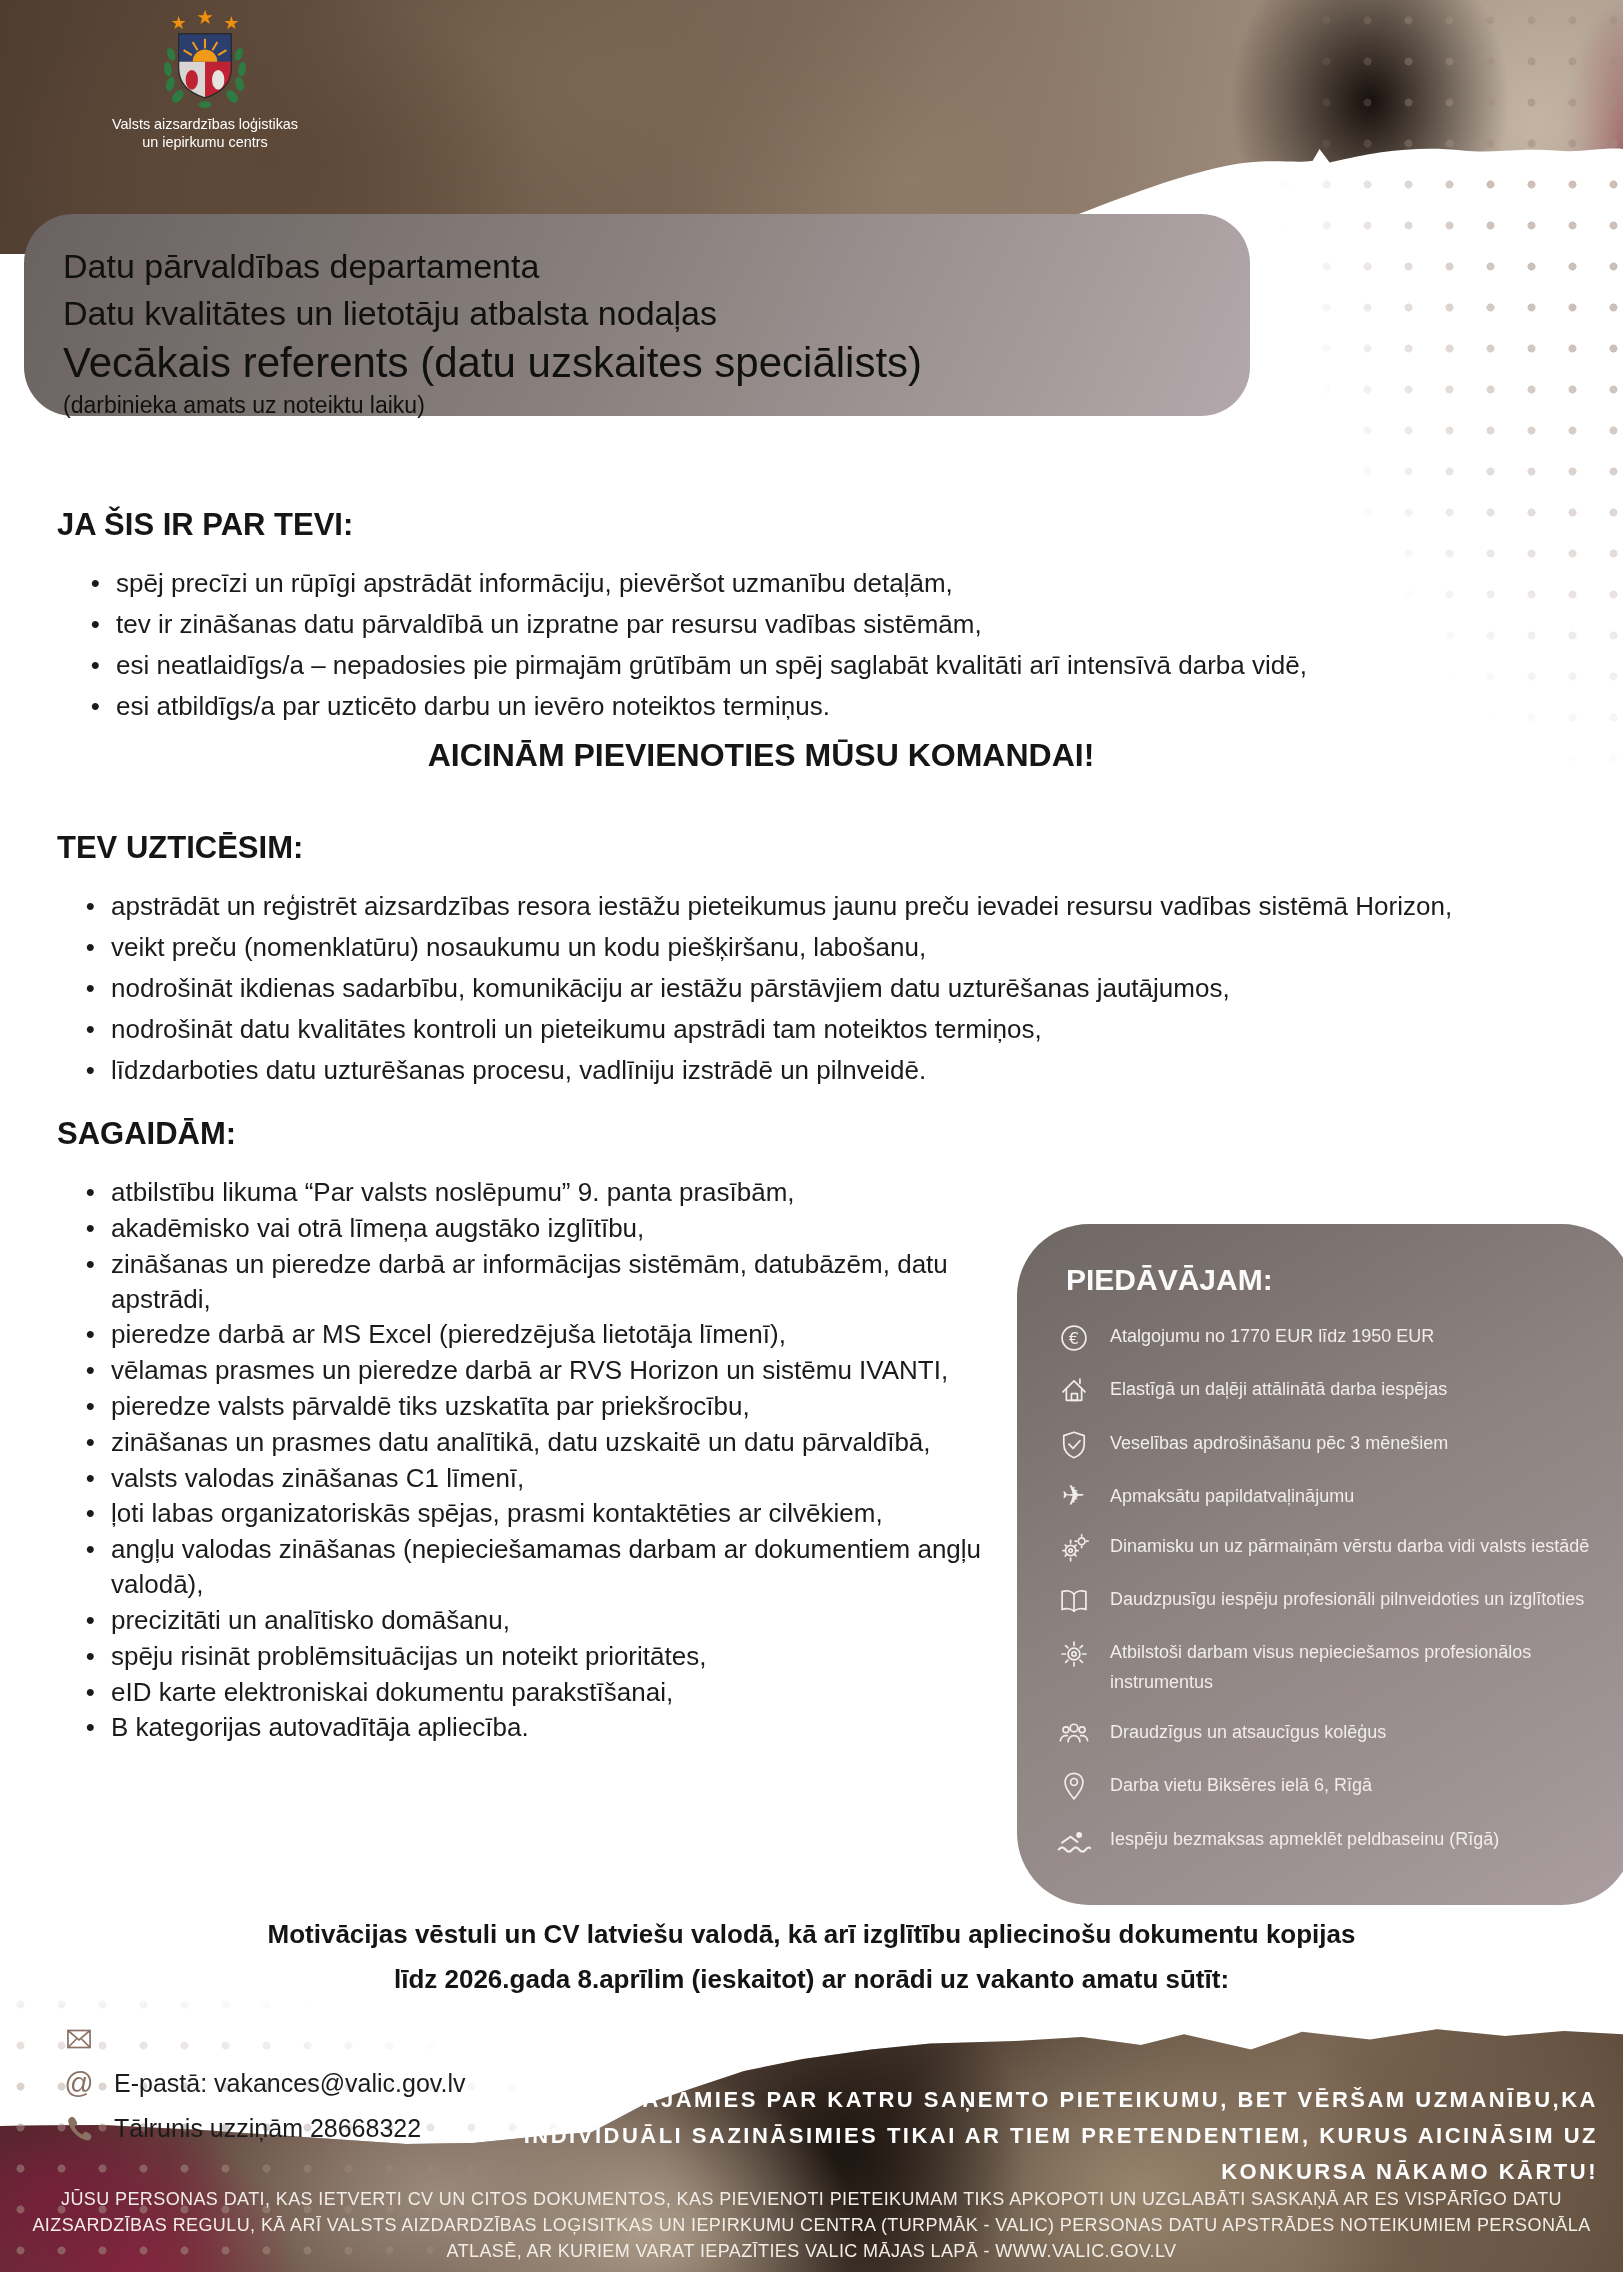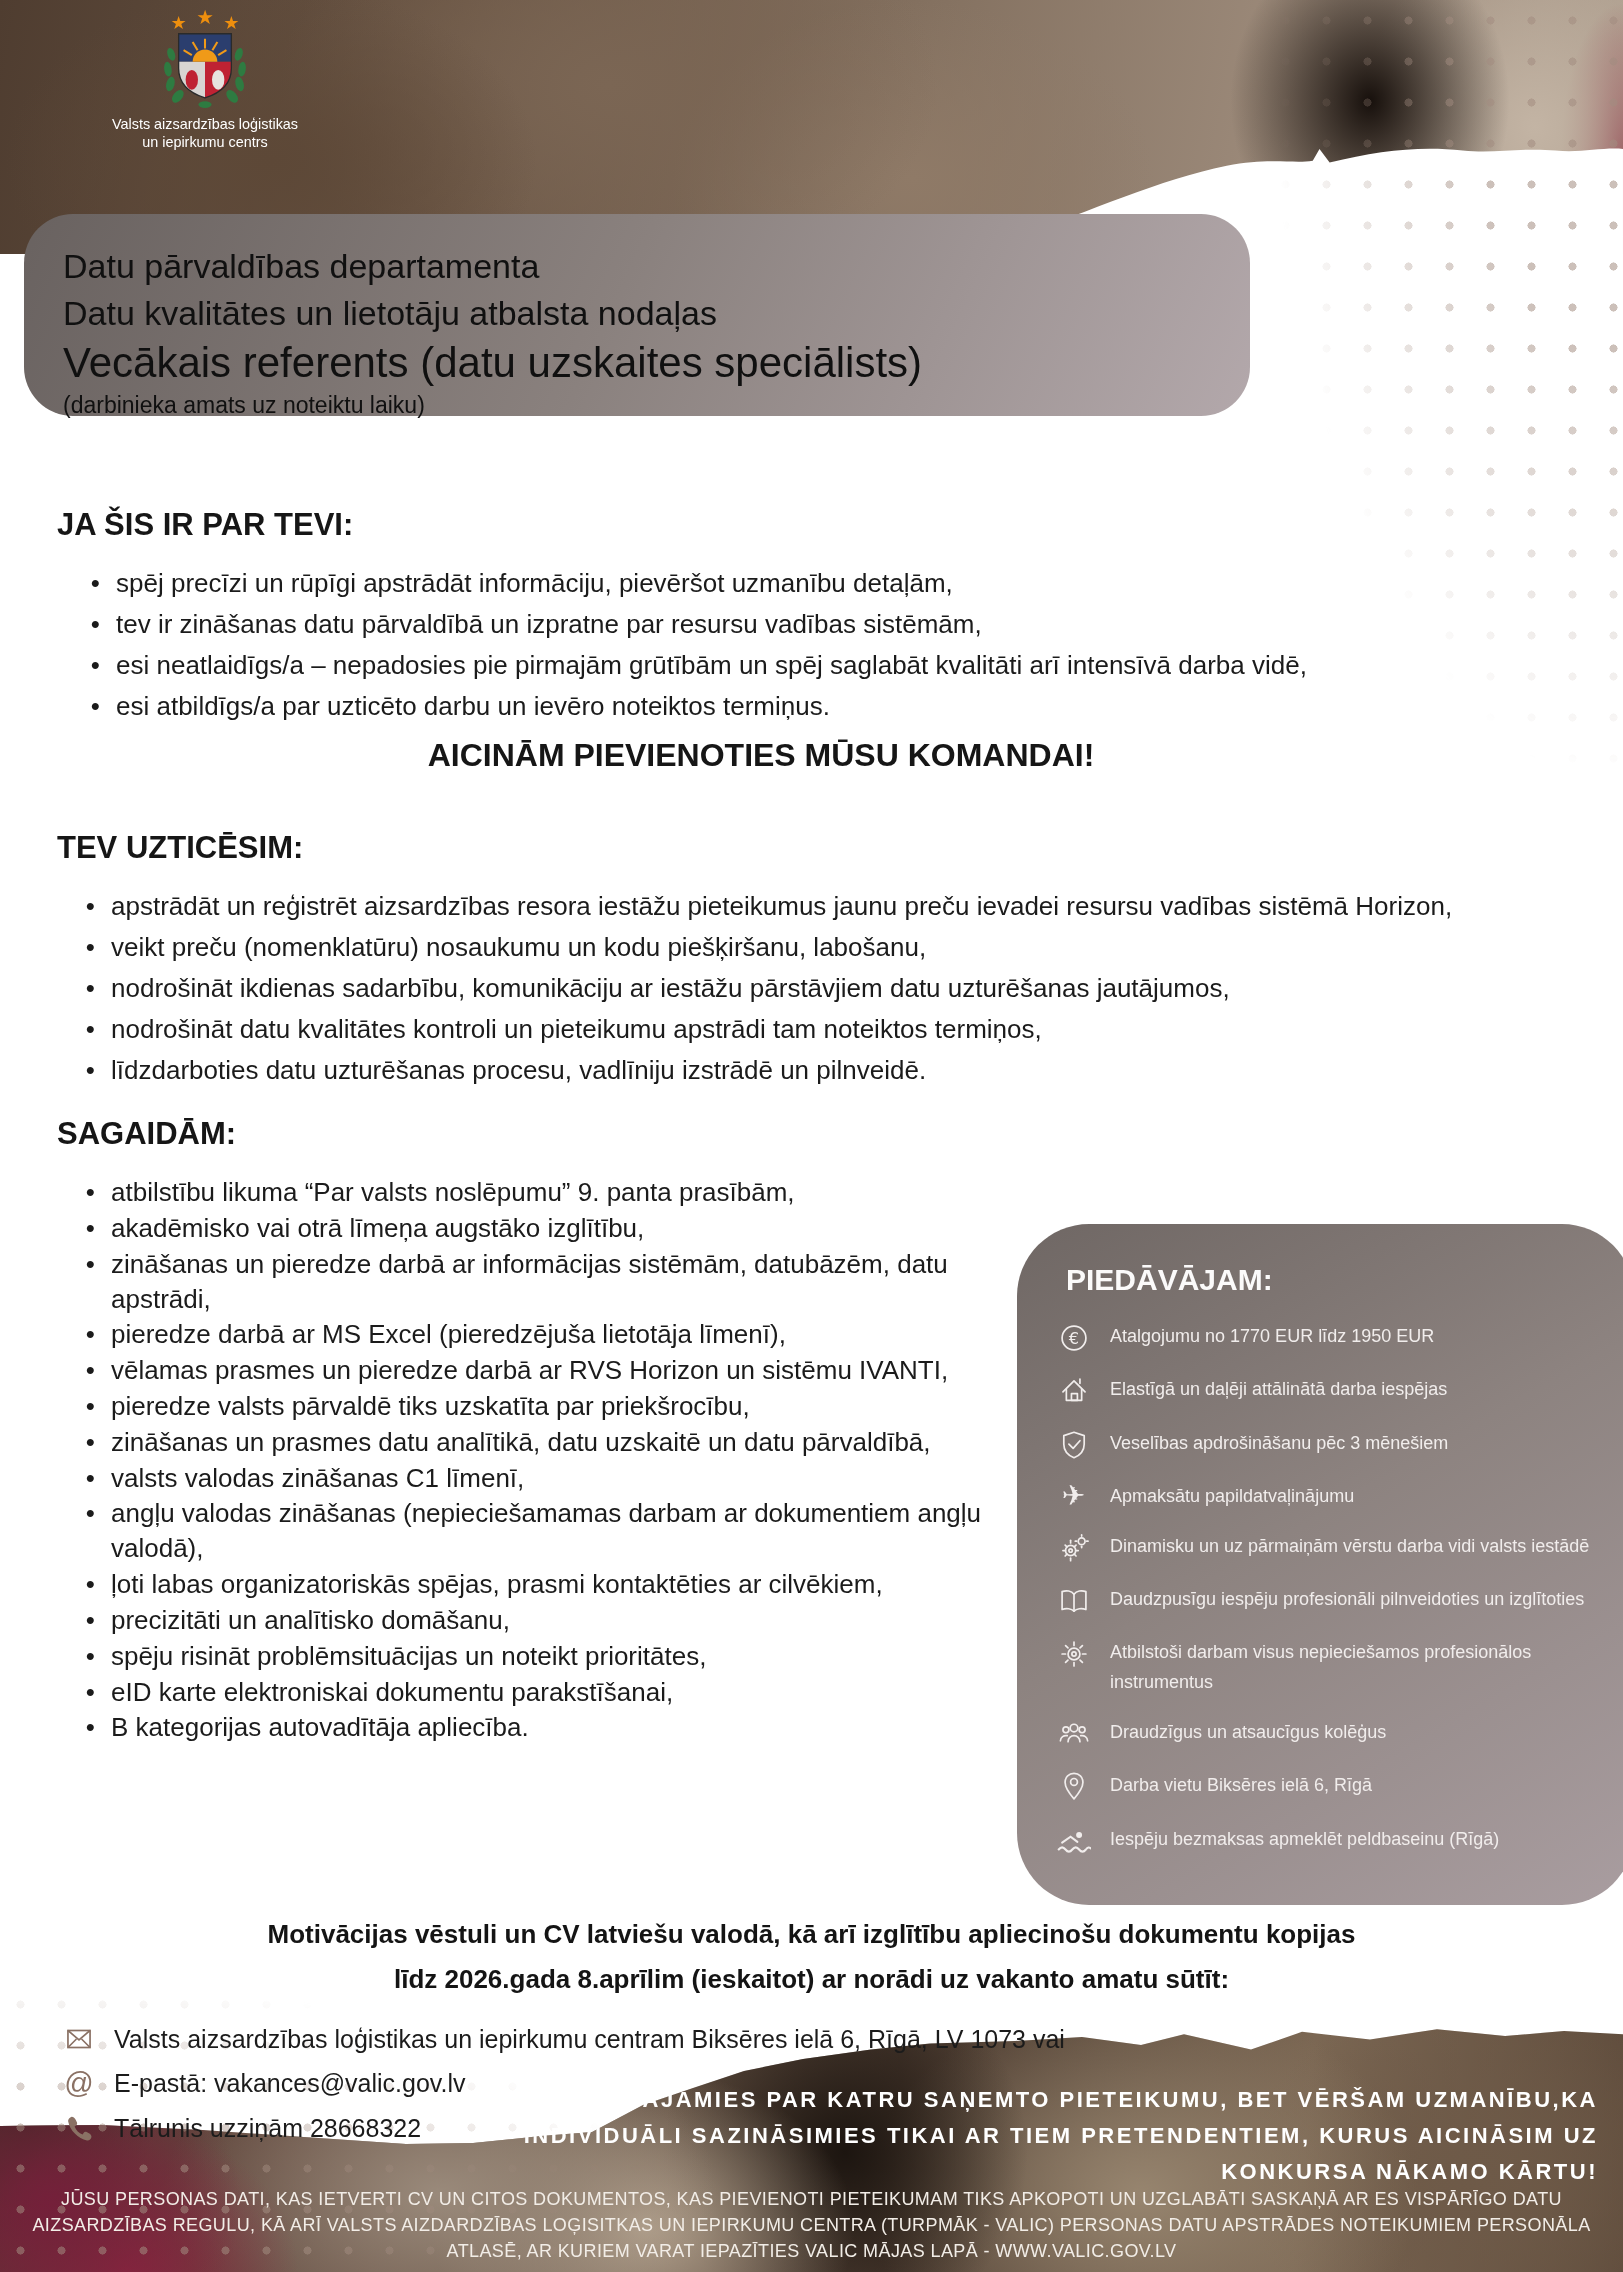--- a/index.html
+++ b/index.html
@@ -181,22 +181,22 @@
   <div class="sec-h" style="left:57px;top:1116px;">SAGAIDĀM:</div>
   <ul class="blist list-expect">
     <li>atbilstību likuma “Par valsts noslēpumu” 9. panta prasībām,</li>
     <li>akadēmisko vai otrā līmeņa augstāko izglītību,</li>
     <li>zināšanas un pieredze darbā ar informācijas sistēmām, datubāzēm, datu apstrādi,</li>
     <li>pieredze darbā ar MS Excel (pieredzējuša lietotāja līmenī),</li>
     <li>vēlamas prasmes un pieredze darbā ar RVS Horizon un sistēmu IVANTI,</li>
     <li>pieredze valsts pārvaldē tiks uzskatīta par priekšrocību,</li>
     <li>zināšanas un prasmes datu analītikā, datu uzskaitē un datu pārvaldībā,</li>
     <li>valsts valodas zināšanas C1 līmenī,</li>
+    <li>ļoti labas organizatoriskās spējas, prasmi kontaktēties ar cilvēkiem,</li>
     <li>angļu valodas zināšanas (nepieciešamamas darbam ar dokumentiem angļu valodā),</li>
-    <li>ļoti labas organizatoriskās spējas, prasmi kontaktēties ar cilvēkiem,</li>
     <li>precizitāti un analītisko domāšanu,</li>
     <li>spēju risināt problēmsituācijas un noteikt prioritātes,</li>
     <li>eID karte elektroniskai dokumentu parakstīšanai,</li>
     <li>B kategorijas autovadītāja apliecība.</li>
   </ul>
 
   <div class="offer-panel">
     <div class="offer-title">PIEDĀVĀJAM:</div>
 
     <div class="offer-item">
@@ -338,21 +338,20 @@
 
   <div class="contacts">
     <div class="c-row">
       <span class="c-icon">
         <svg width="34" height="34" viewBox="0 0 40 40" fill="none" stroke="#8a7164" stroke-width="2">
             <rect x="7" y="10" width="26" height="20"></rect>
             <path d="M7 10 L20 21 L33 10"></path>
             <path d="M7 30 L17 20 M33 30 L23 20"></path>
           </svg>
       </span>
-      <span class="c-text">Valsts aizsardzības loģistikas un iepirkumu centram Biksēres ielā 6, Rīgā, LV 1073 vai</span>
     </div>
     <div class="c-row">
       <span class="c-icon">
           <span class="at-glyph">@</span>
         </span>
       <span class="c-text">E-pastā: vakances@valic.gov.lv</span>
     </div>
     <div class="c-row">
       <span class="c-icon">
         <svg width="32" height="32" viewBox="0 0 40 40">

